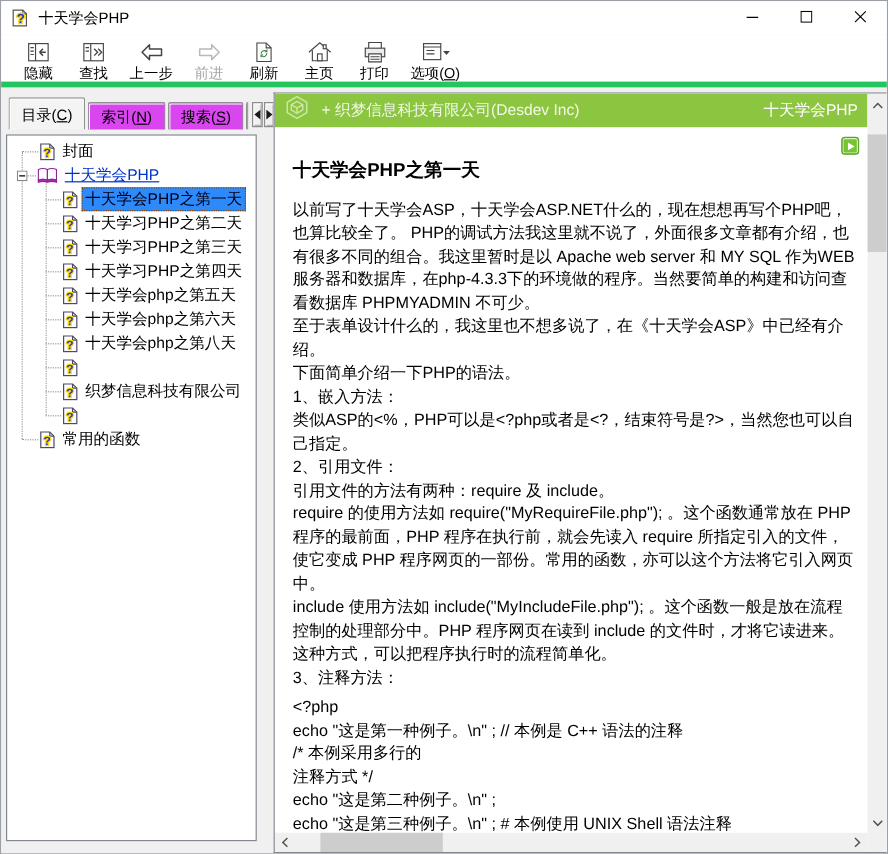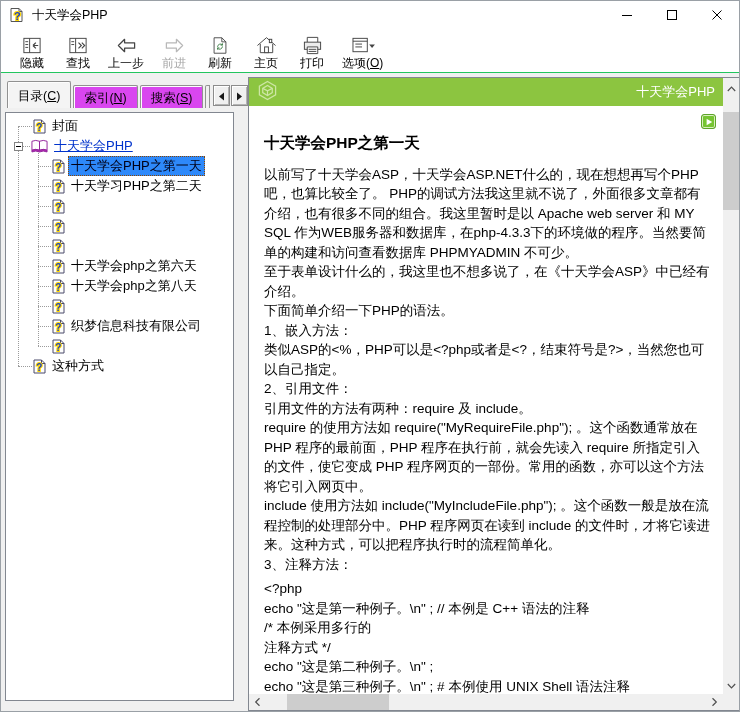--- a/index.html
+++ b/index.html
@@ -13,29 +13,29 @@
     width:740px; height:712px; border:1px solid #9aa0a6;
     display:flex; flex-direction:column; background:#f0f0f0;
   }
   
   .titlebar { height:28px; background:#fff; display:flex; align-items:center; flex-shrink:0; padding-left:8px; }
   .tb-appicon { display:flex; }
   .tb-title { font-size:12.5px; margin-left:7px; }
   .win-controls { margin-left:auto; display:flex; height:28px; }
   .win-btn { width:45px; height:28px; display:flex; align-items:center; justify-content:center; }
   
-  .toolbar { height:44px; background:#fff; display:flex; align-items:center;
-             padding:1px 0 0 8px; border-bottom:1px solid #22c55e; flex-shrink:0; }
+  .toolbar { height:44px; background:#fff; display:flex; align-items:flex-end;
+             padding:1px 0 0 8px; border-bottom:5px solid #22c55e; flex-shrink:0; }
   .tb-btn { display:flex; flex-direction:column; align-items:center; padding:1px 7px 0;
             min-width:46px; font-size:12px; line-height:14px; }
   .tb-btn .tb-ic { height:23px; display:flex; align-items:flex-end; }
   .tb-btn.disabled { color:#a6a6a6; }
   
   .main { flex:1; display:flex; background:#f0f0f0; overflow:hidden; }
-  .left-panel { width:247px; flex-shrink:0; padding-top:8px; }
+  .left-panel { width:227px; flex-shrink:0; padding-top:8px; }
   
   .tabs { display:flex; align-items:flex-end; height:27px; margin-left:6px; }
   .tab { height:23px; padding:4px 10px 0; font-size:12.5px; background:#d946ef;
          border:1px solid #919191; border-bottom:none; border-radius:2px 2px 0 0;
          margin-right:2px; box-shadow:inset 1px 1px 0 #fdfdfd; white-space:nowrap; }
   .tab.active { height:27px; padding-top:6px; z-index:2; background:#f4f4f4; }
   .tab-sliver { width:5px; height:23px; border:1px solid #919191; border-bottom:none;
                 border-radius:2px 0 0 0; background:#f0f0f0; margin-right:2px; }
   .tab-scroll { width:21px; height:21px; background:#f0f0f0; border:1px solid #8c8c8c;
                 box-shadow:inset 1px 1px 0 #fff, inset -1px -1px 0 #b4b4b4;
@@ -277,40 +277,43 @@
           </div>
           <div class="tree-row">
             <span class="stub" style="width: 13px; margin-left: 32px;"></span>
             <span class="t-icon">
               <svg width="13" height="15" viewBox="0 0 13 15">
                 <path d="M1 1 h7.5 l3.5 3.5 v9.5 h-11 z" fill="#fdfdfd" stroke="#4a4a6a"></path>
                 <path d="M8.5 1 v3.5 h3.5" fill="none" stroke="#4a4a6a"></path>
                 <text x="3.2" y="12" font-size="10" font-weight="bold" fill="#1a40c8" stroke="#ffd700" stroke-width="2" paint-order="stroke">?</text>
               </svg>
             </span>
-          </div>
-          <div class="tree-row">
-            <span class="stub" style="width: 13px; margin-left: 32px;"></span>
-            <span class="t-icon">
-              <svg width="13" height="15" viewBox="0 0 13 15">
-                <path d="M1 1 h7.5 l3.5 3.5 v9.5 h-11 z" fill="#fdfdfd" stroke="#4a4a6a"></path>
-                <path d="M8.5 1 v3.5 h3.5" fill="none" stroke="#4a4a6a"></path>
-                <text x="3.2" y="12" font-size="10" font-weight="bold" fill="#1a40c8" stroke="#ffd700" stroke-width="2" paint-order="stroke">?</text>
-              </svg>
-            </span>
-          </div>
-          <div class="tree-row">
-            <span class="stub" style="width: 13px; margin-left: 32px;"></span>
-            <span class="t-icon">
-              <svg width="13" height="15" viewBox="0 0 13 15">
-                <path d="M1 1 h7.5 l3.5 3.5 v9.5 h-11 z" fill="#fdfdfd" stroke="#4a4a6a"></path>
-                <path d="M8.5 1 v3.5 h3.5" fill="none" stroke="#4a4a6a"></path>
-                <text x="3.2" y="12" font-size="10" font-weight="bold" fill="#1a40c8" stroke="#ffd700" stroke-width="2" paint-order="stroke">?</text>
-              </svg>
-            </span>
+            <span class="t-label">十天学习PHP之第三天</span>
+          </div>
+          <div class="tree-row">
+            <span class="stub" style="width: 13px; margin-left: 32px;"></span>
+            <span class="t-icon">
+              <svg width="13" height="15" viewBox="0 0 13 15">
+                <path d="M1 1 h7.5 l3.5 3.5 v9.5 h-11 z" fill="#fdfdfd" stroke="#4a4a6a"></path>
+                <path d="M8.5 1 v3.5 h3.5" fill="none" stroke="#4a4a6a"></path>
+                <text x="3.2" y="12" font-size="10" font-weight="bold" fill="#1a40c8" stroke="#ffd700" stroke-width="2" paint-order="stroke">?</text>
+              </svg>
+            </span>
+            <span class="t-label">十天学习PHP之第四天</span>
+          </div>
+          <div class="tree-row">
+            <span class="stub" style="width: 13px; margin-left: 32px;"></span>
+            <span class="t-icon">
+              <svg width="13" height="15" viewBox="0 0 13 15">
+                <path d="M1 1 h7.5 l3.5 3.5 v9.5 h-11 z" fill="#fdfdfd" stroke="#4a4a6a"></path>
+                <path d="M8.5 1 v3.5 h3.5" fill="none" stroke="#4a4a6a"></path>
+                <text x="3.2" y="12" font-size="10" font-weight="bold" fill="#1a40c8" stroke="#ffd700" stroke-width="2" paint-order="stroke">?</text>
+              </svg>
+            </span>
+            <span class="t-label">十天学会php之第五天</span>
           </div>
           <div class="tree-row">
             <span class="stub" style="width: 13px; margin-left: 32px;"></span>
             <span class="t-icon">
               <svg width="13" height="15" viewBox="0 0 13 15">
                 <path d="M1 1 h7.5 l3.5 3.5 v9.5 h-11 z" fill="#fdfdfd" stroke="#4a4a6a"></path>
                 <path d="M8.5 1 v3.5 h3.5" fill="none" stroke="#4a4a6a"></path>
                 <text x="3.2" y="12" font-size="10" font-weight="bold" fill="#1a40c8" stroke="#ffd700" stroke-width="2" paint-order="stroke">?</text>
               </svg>
             </span>
@@ -360,33 +363,34 @@
           </div>
           <div class="tree-row">
             <span class="stub" style="width: 14px; margin-left: 12px;"></span>
             <span class="t-icon">
               <svg width="13" height="15" viewBox="0 0 13 15">
                 <path d="M1 1 h7.5 l3.5 3.5 v9.5 h-11 z" fill="#fdfdfd" stroke="#4a4a6a"></path>
                 <path d="M8.5 1 v3.5 h3.5" fill="none" stroke="#4a4a6a"></path>
                 <text x="3.2" y="12" font-size="10" font-weight="bold" fill="#1a40c8" stroke="#ffd700" stroke-width="2" paint-order="stroke">?</text>
               </svg>
             </span>
-            <span class="t-label">这种方式</span>
+            <span class="t-label">常用的函数</span>
           </div>
         </div>
     </div>
 
     <div class="content-panel">
       <div class="page">
         <div class="page-header">
           <span class="ph-logo"><svg width="21" height="21" viewBox="0 0 22 22" fill="none" stroke="#cde6a4" stroke-width="1.3">
                 <path d="M11 1.5 L19.5 6.5 V15.5 L11 20.5 L2.5 15.5 V6.5 Z"></path>
                 <path d="M6 8.8 L11 5.8 L16 8.8 L16 13.2 L11 16.2 L6 13.2 Z"></path>
                 <path d="M6 8.8 L11 11.4 L16 8.8 M11 11.4 V16.2"></path>
               </svg></span>
+          <span class="ph-company">+ 织梦信息科技有限公司(Desdev Inc)</span>
           <span class="ph-book">十天学会PHP</span>
         </div>
         <div class="page-body">
           <span class="play">
               <svg width="8" height="8" viewBox="0 0 10 10">
                 <path d="M2 1 L9 5 L2 9 Z" fill="#fff"></path>
               </svg>
             </span>
           <div class="page-title">十天学会PHP之第一天</div>
           <div id="blocks">

